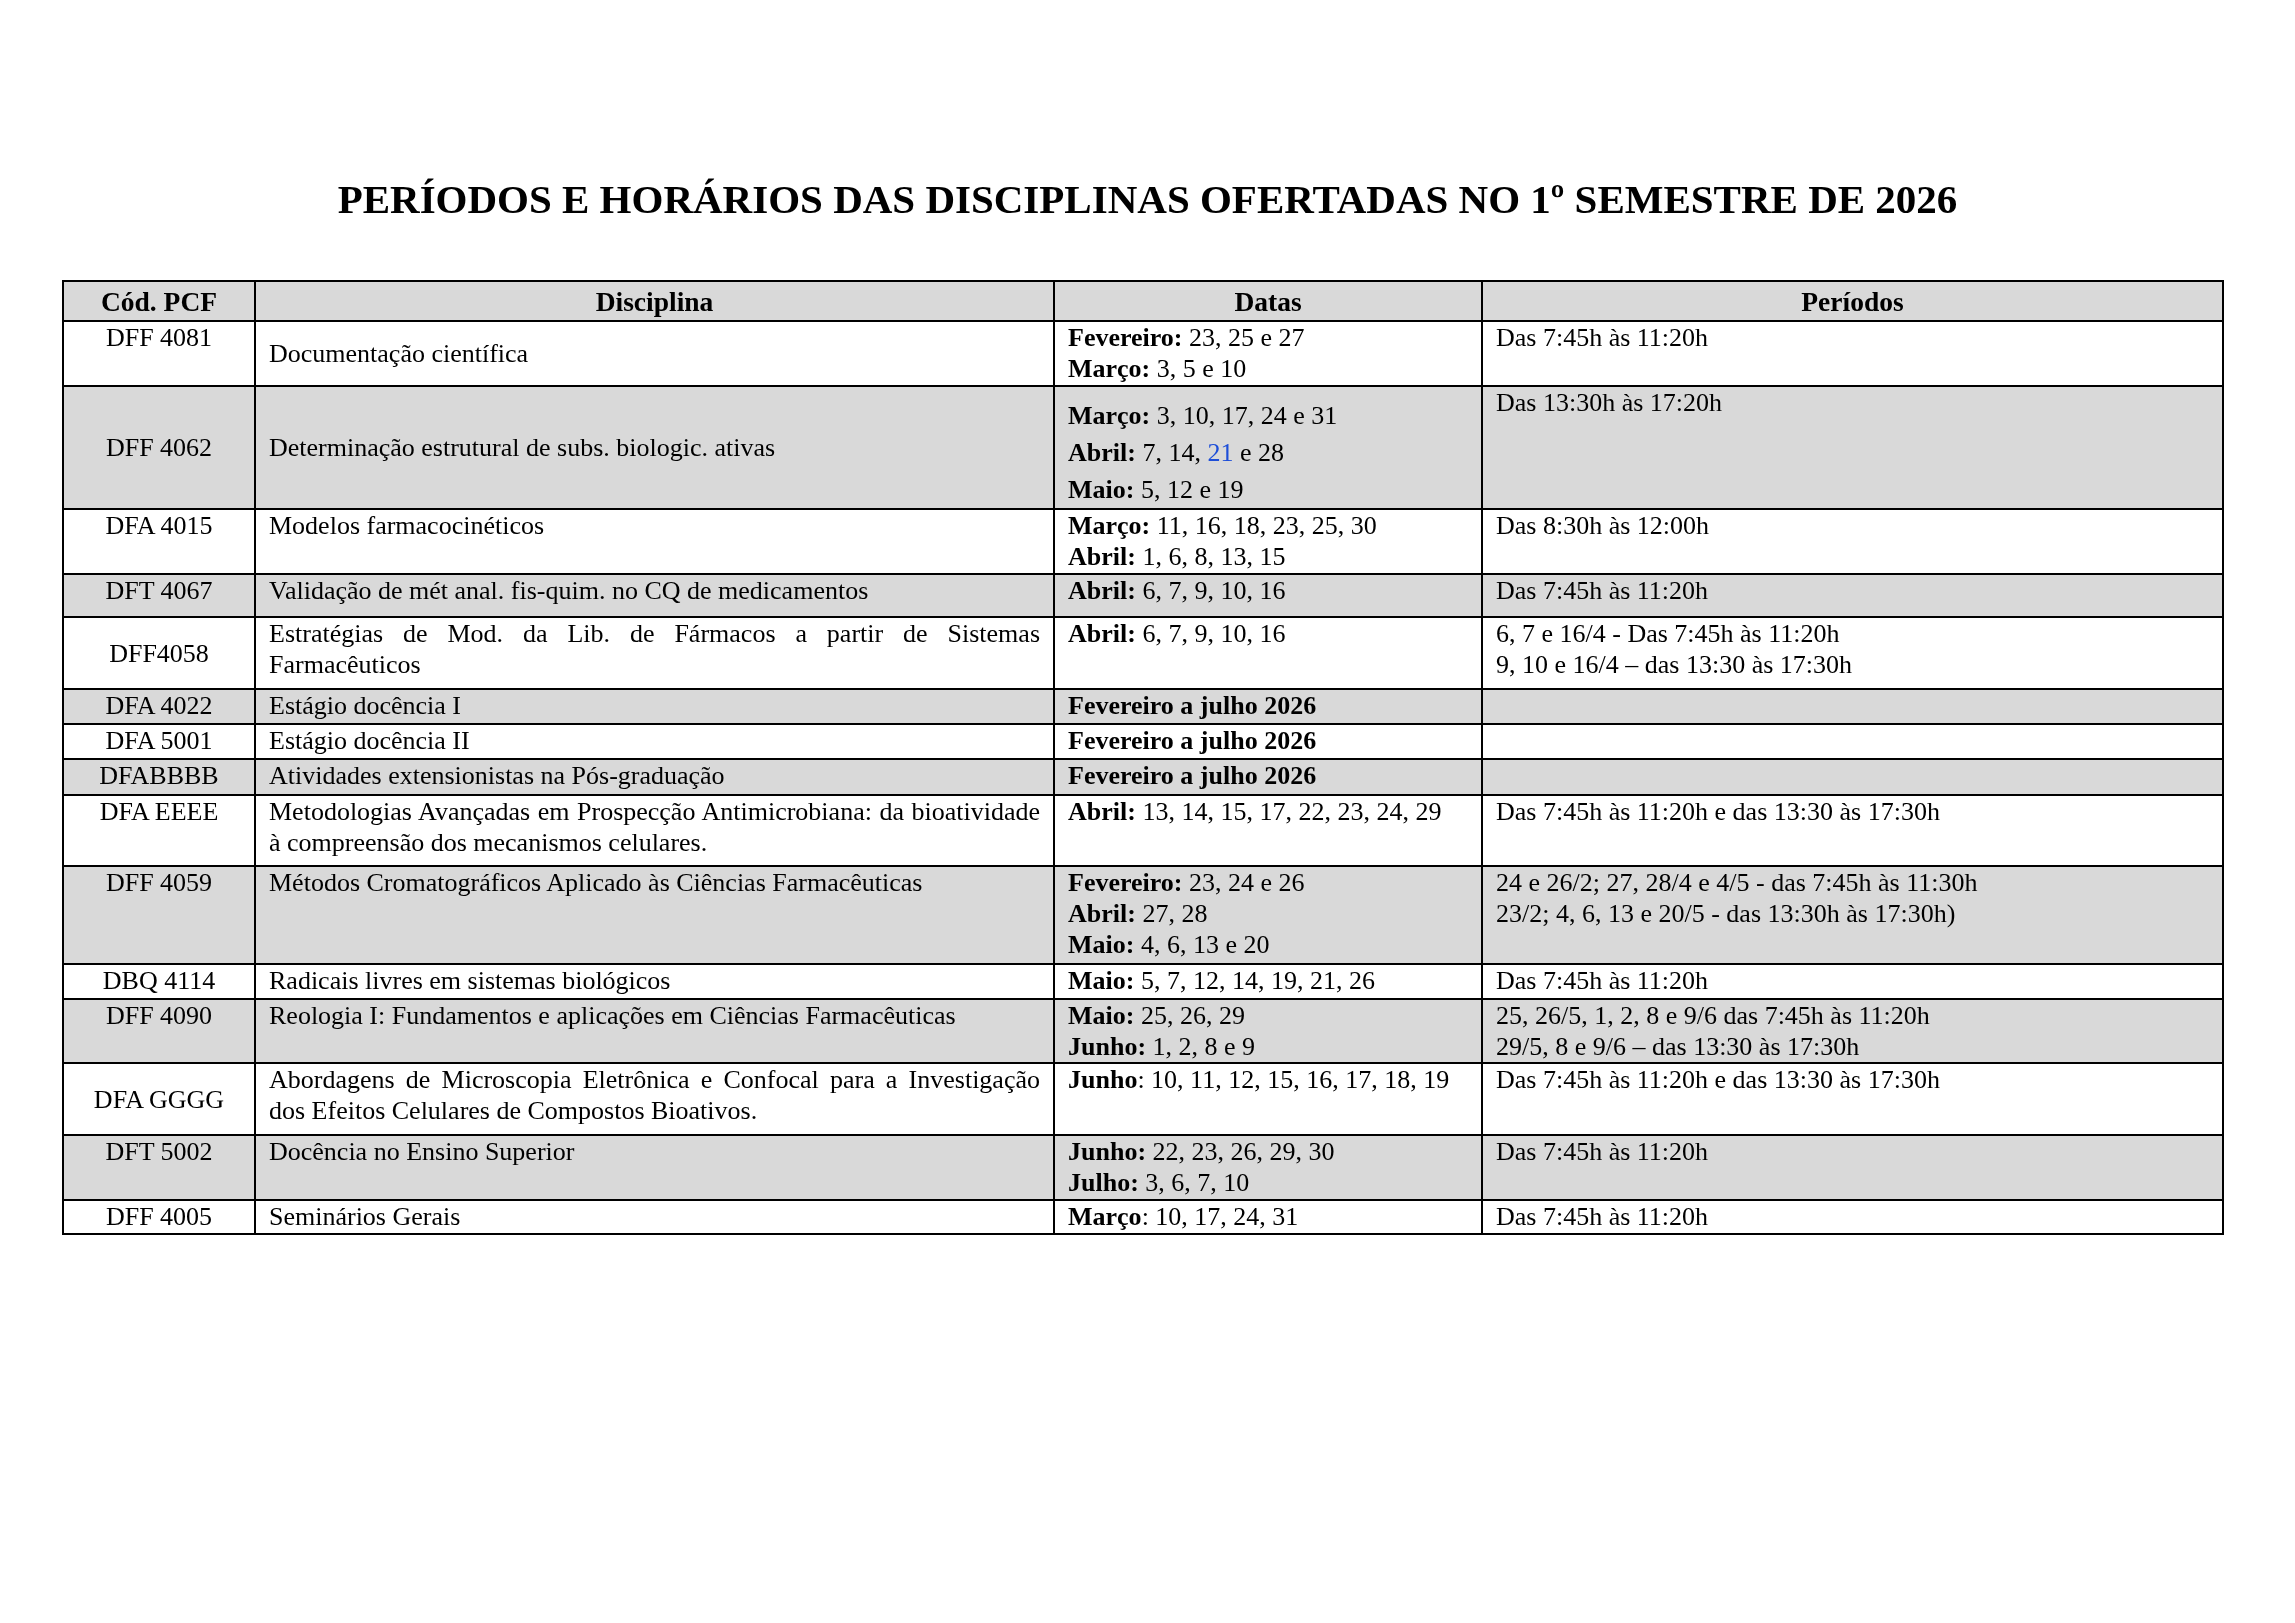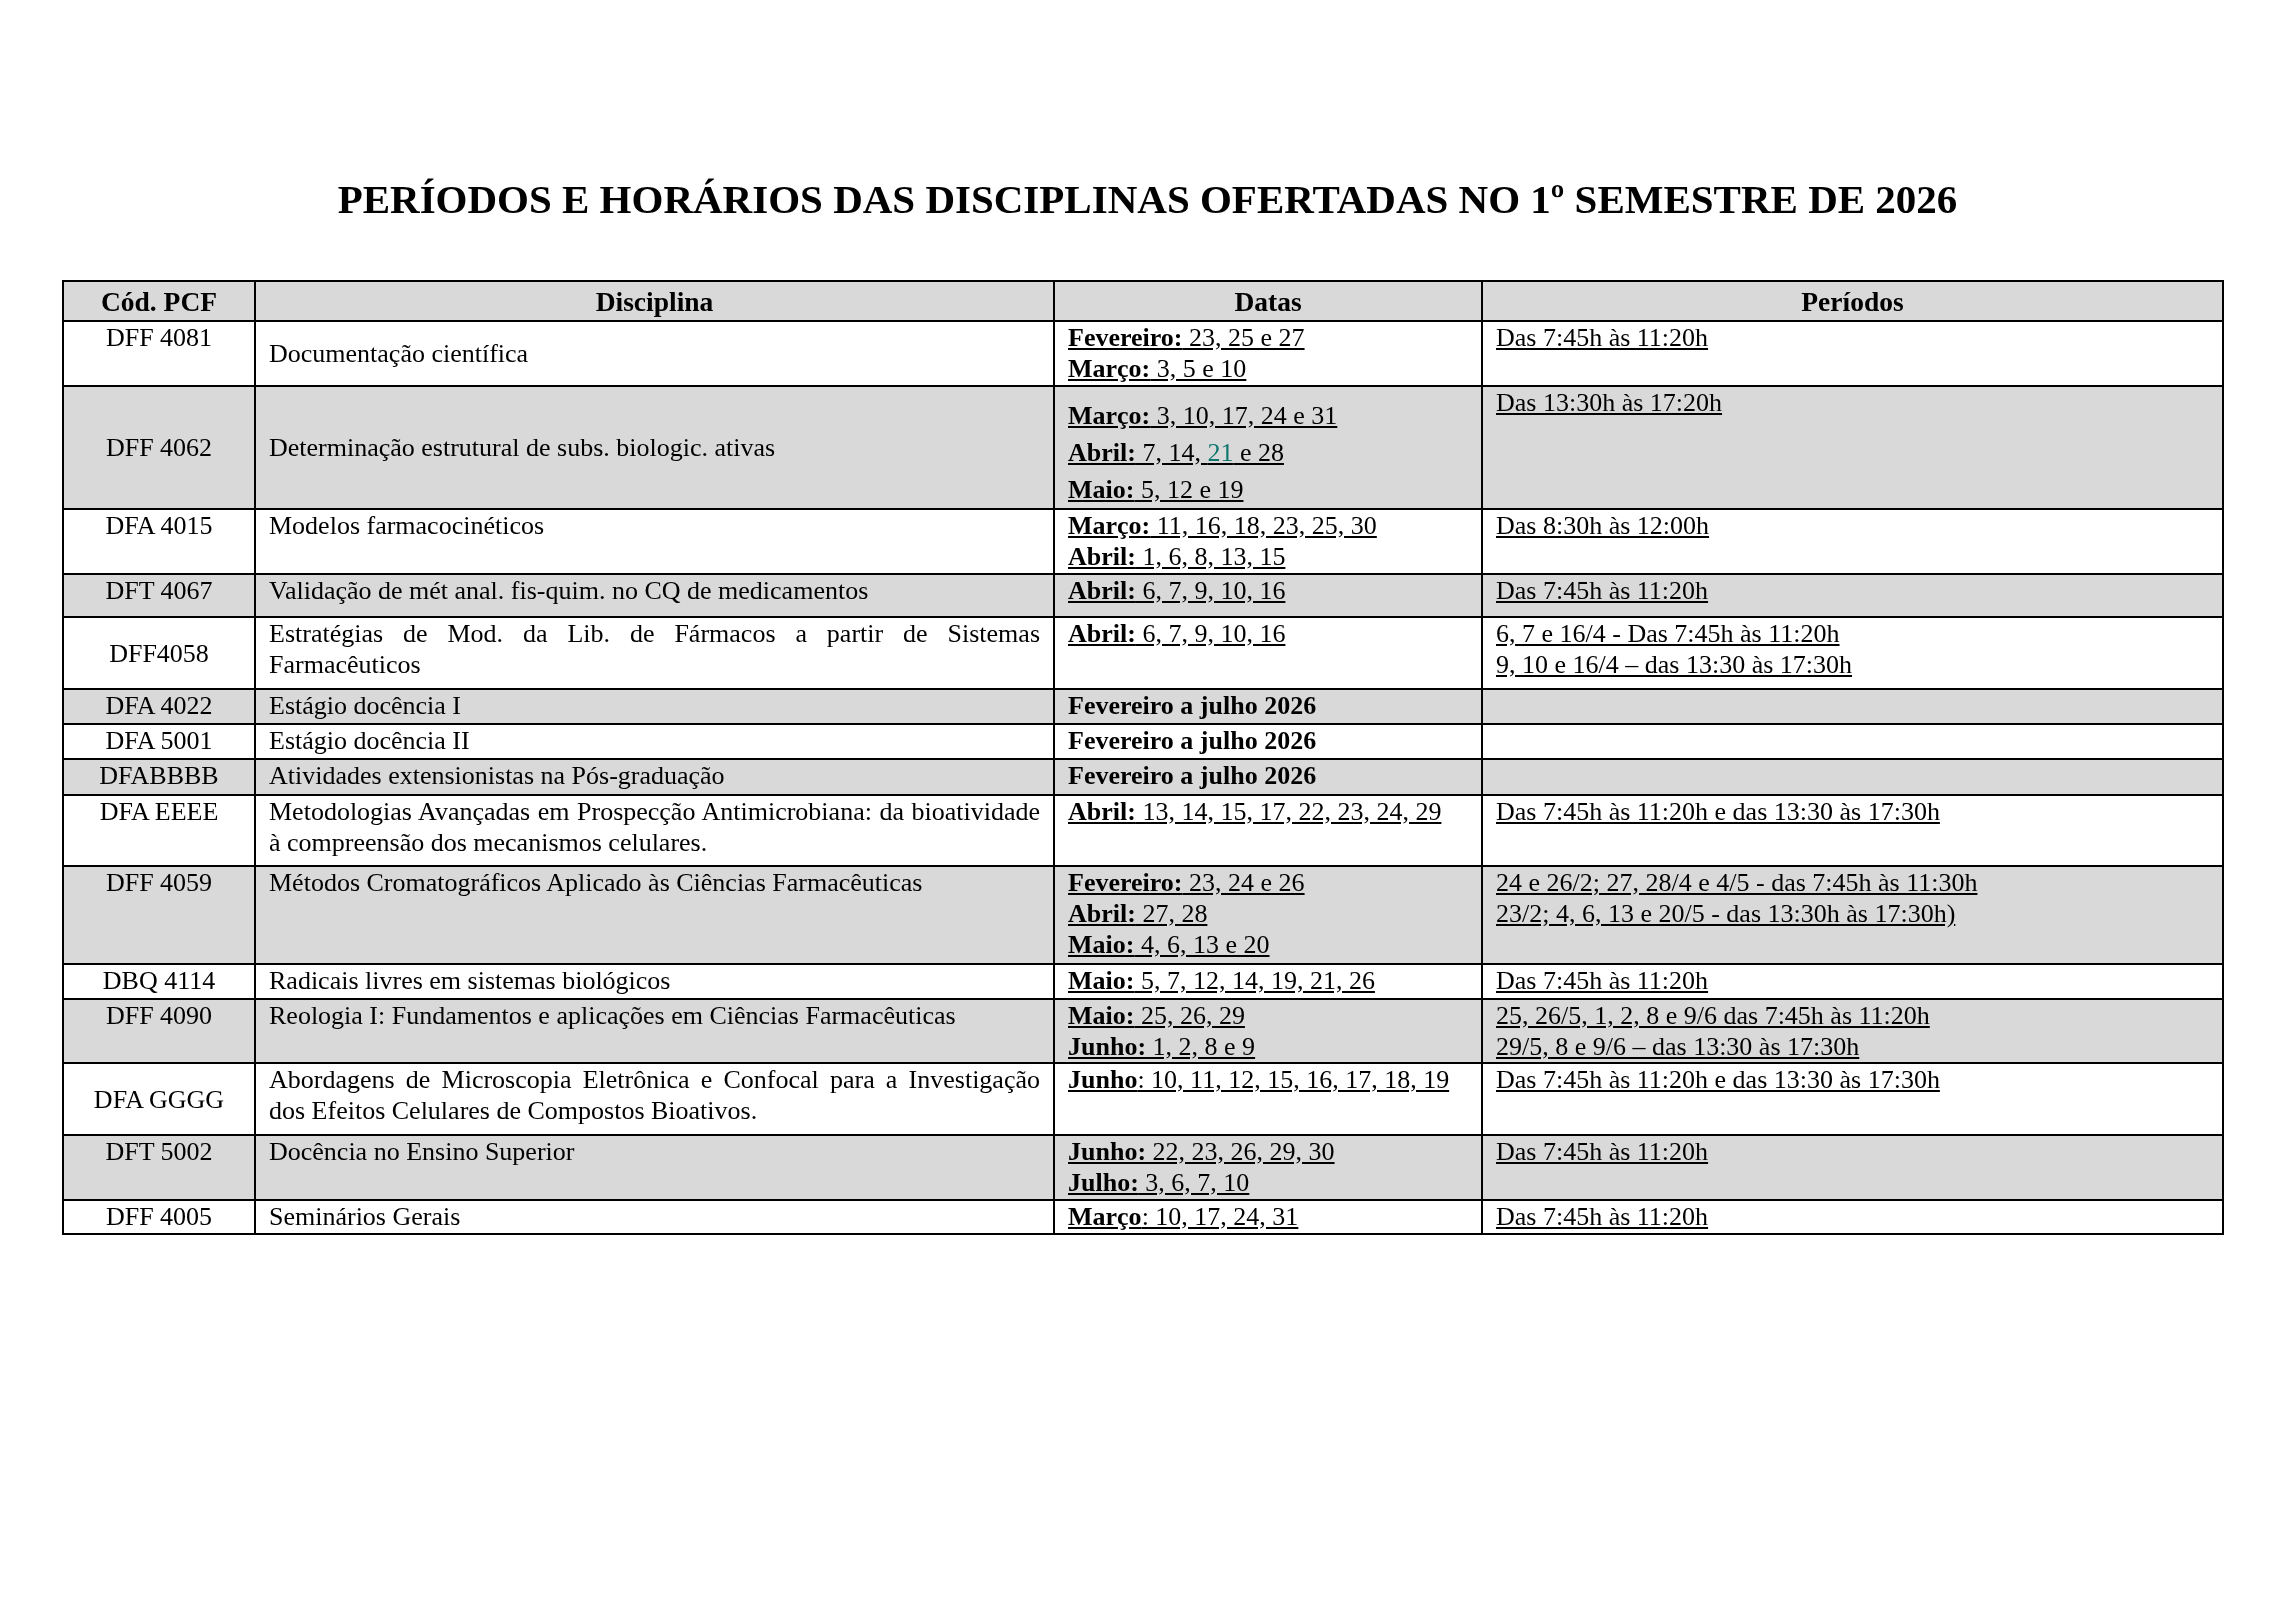--- a/index.html
+++ b/index.html
@@ -19,23 +19,23 @@
       border: 2px solid #000; padding: 0 13px; vertical-align: top;
       font-size: 26px; line-height: 31px;
     }
     table.sched th { font-weight: bold; font-size: 27.5px; text-align: center; vertical-align: middle; }
     tr.shade td, tr.head th { background: #d9d9d9; }
     td.code { text-align: center; }
     td.code.mid { vertical-align: middle; }
     td.disc { text-align: justify; }
     td.disc.mid { vertical-align: middle; }
     td.datas, td.periodos { font-size: 25px; line-height: 30px; }
-    .dline { display: block; text-decoration: underline; }
+    .dline { display: block; }
     .mlabel { font-weight: bold; }
-    .red { color: #0f766e; text-align: right; }
+    .red { color: #1d4ed8; text-align: right; }
     .bold { font-weight: bold; }
     .spaced .dline { line-height: 37px; }
   </style>
 </head>
 <body>
 
 <div class="title">PERÍODOS E HORÁRIOS DAS DISCIPLINAS OFERTADAS NO 1º SEMESTRE DE 2026</div>
 
 <table class="sched">
   <colgroup>

